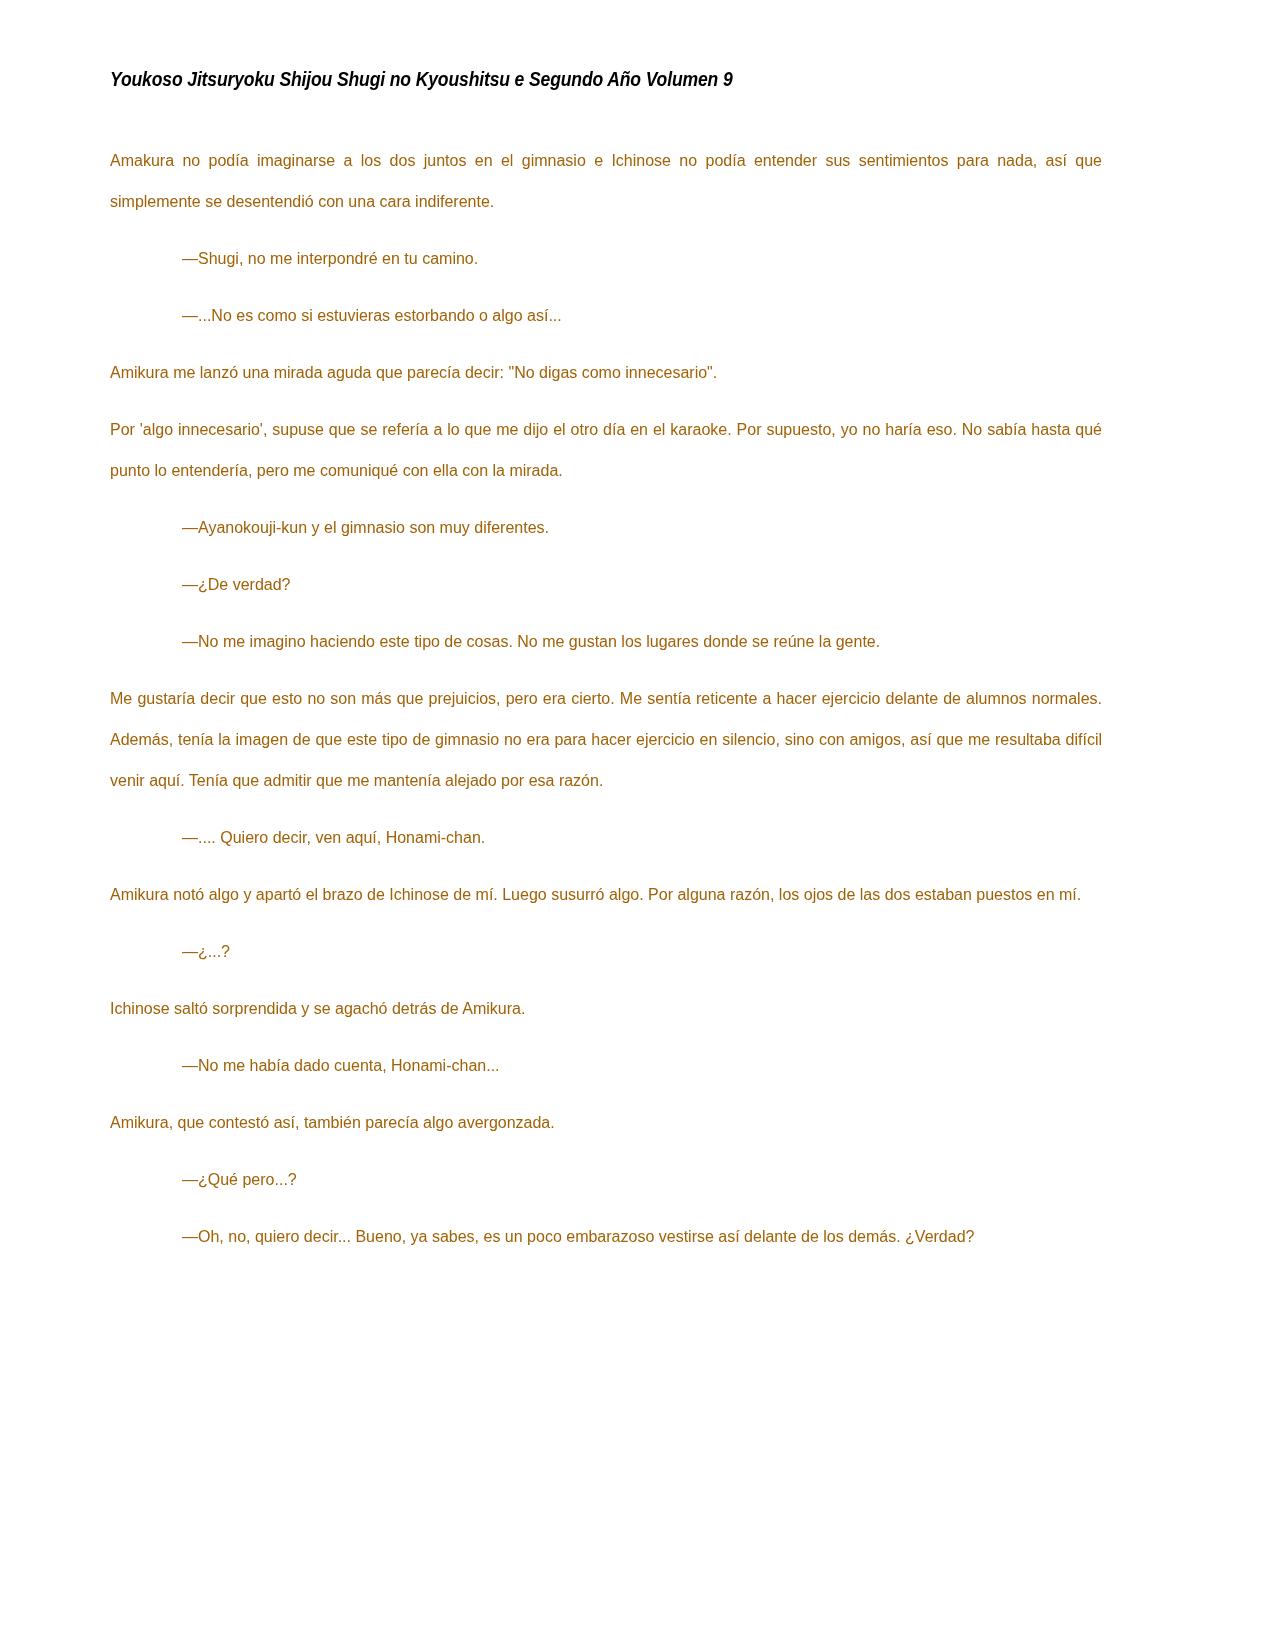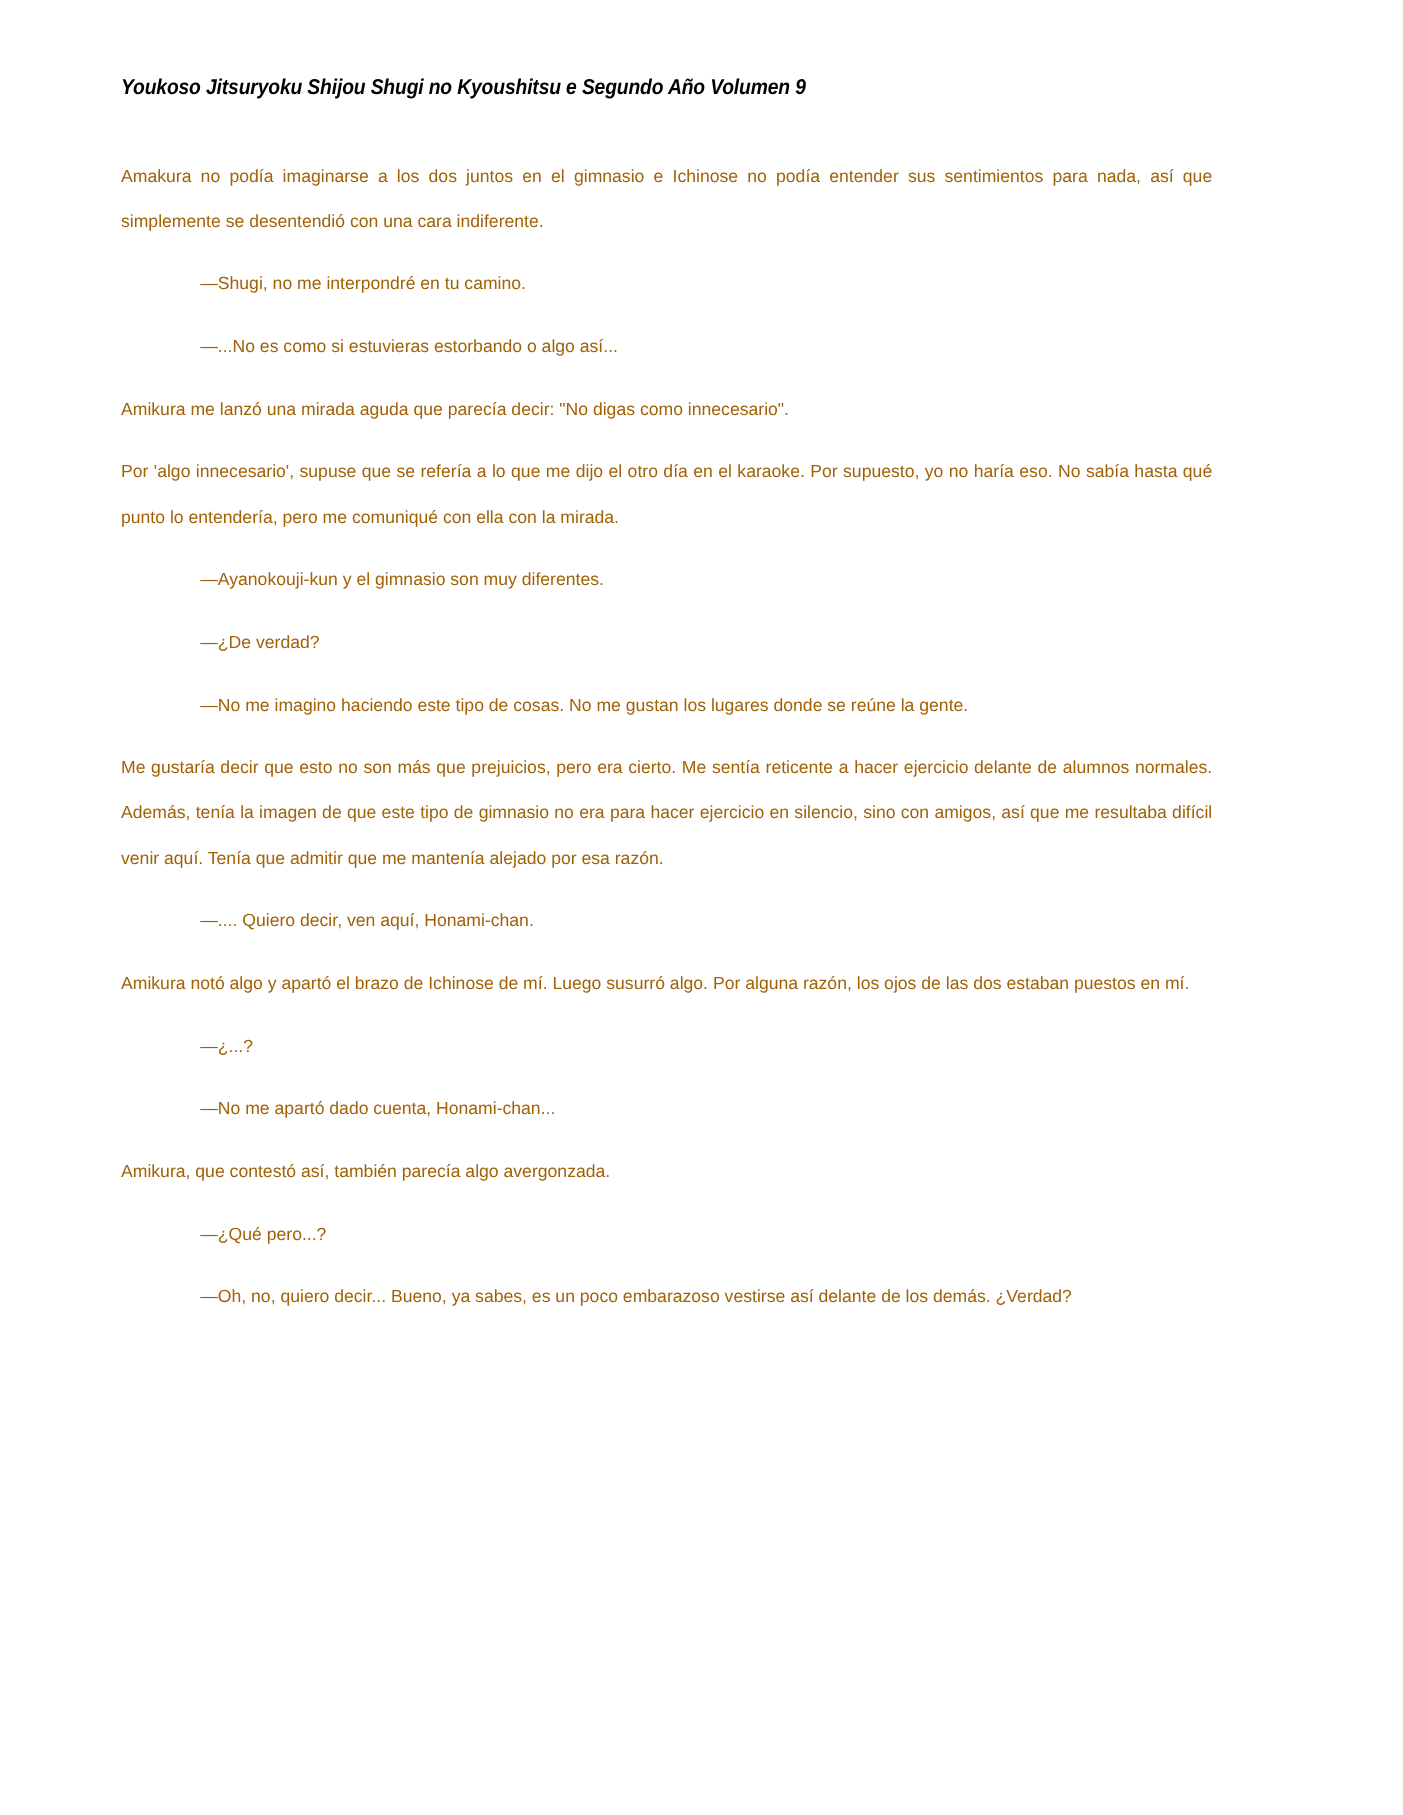--- a/index.html
+++ b/index.html
@@ -169,22 +169,23 @@
     <p class="para dialogue">—No me imagino haciendo este tipo de cosas. No me gustan los lugares donde se reúne la gente.</p>
 
     <p class="para">Me gustaría decir que esto no son más que prejuicios, pero era cierto. Me sentía reticente a hacer ejercicio delante de alumnos normales. Además, tenía la imagen de que este tipo de gimnasio no era para hacer ejercicio en silencio, sino con amigos, así que me resultaba difícil venir aquí. Tenía que admitir que me mantenía alejado por esa razón.</p>
 
     <p class="para dialogue short">—.... Quiero decir, ven aquí, Honami-chan.</p>
 
     <p class="para">Amikura notó algo y apartó el brazo de Ichinose de mí. Luego susurró algo. Por alguna razón, los ojos de las dos estaban puestos en mí.</p>
 
     <p class="para dialogue short">—¿...?</p>
 
-
-    <p class="para dialogue short">—No me apartó dado cuenta, Honami-chan...</p>
+    <p class="para">Ichinose saltó sorprendida y se agachó detrás de Amikura.</p>
+
+    <p class="para dialogue short">—No me había dado cuenta, Honami-chan...</p>
 
     <p class="para">Amikura, que contestó así, también parecía algo avergonzada.</p>
 
     <p class="para dialogue short">—¿Qué pero...?</p>
 
     <p class="para dialogue">—Oh, no, quiero decir... Bueno, ya sabes, es un poco embarazoso vestirse así delante de los demás. ¿Verdad?</p>
 
   </div>
 
   <div class="footer-rule">

